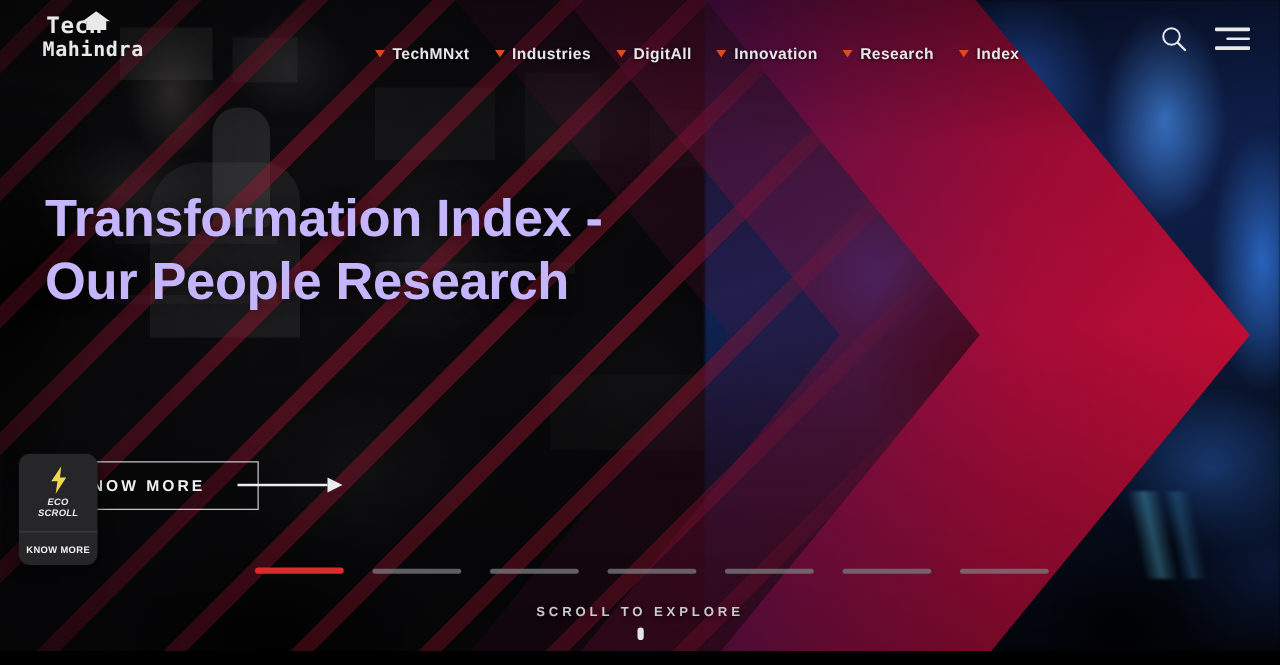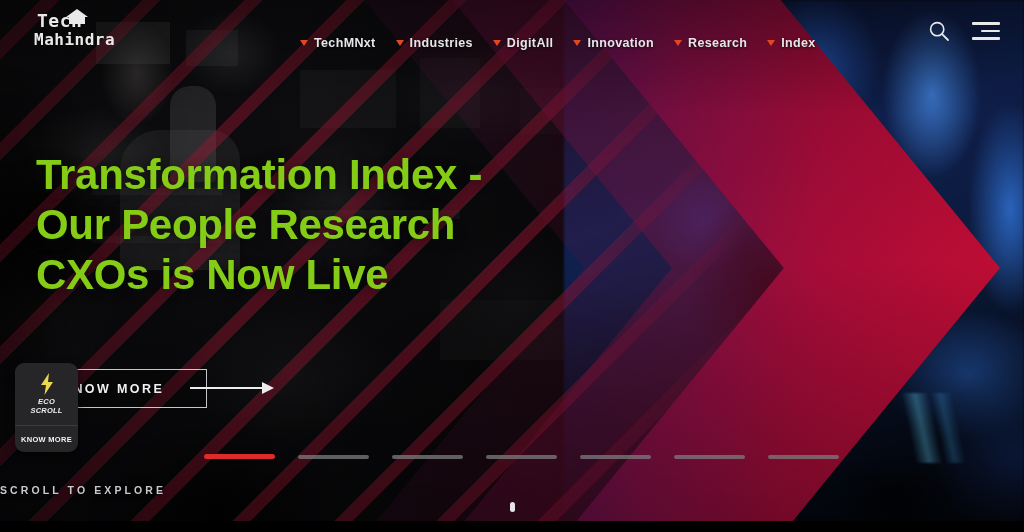--- a/index.html
+++ b/index.html
@@ -182,21 +182,21 @@
   .burger { width:28px; cursor:pointer; display:flex; flex-direction:column; gap:5px; align-items:flex-end; }
   .burger span { display:block; height:2.6px; background:#e9e9ea; border-radius:1px; }
   .burger span:nth-child(1){ width:28px; }
   .burger span:nth-child(2){ width:19px; }
   .burger span:nth-child(3){ width:28px; }
 
   
   .headline {
     position:absolute; left:36px; top:150px;
     width:620px;
-    color:#84cc16;
+    color:#c4b5fd;
     font-size:42px;
     line-height:50px;
     font-weight:bold;
     letter-spacing:-.3px;
     z-index:30;
     text-shadow:0 2px 12px rgba(0,0,0,.55);
   }
   .headline span { display:block; }
 
   
@@ -278,21 +278,21 @@
     height:4px; border-radius:2px;
     background:rgba(120,120,122,.78);
     cursor:pointer;
   }
   .bar.active { background:#dd2b2b; height:5px; border-radius:2.5px; }
 
   
   .scroll {
     position:absolute; left:0; top:484px;
     width:1024px;
-    text-align:left;
+    text-align:center;
     z-index:30;
   }
   .scroll-txt {
     color:#c9c9cb;
     font-size:10.5px;
     font-weight:bold;
     letter-spacing:3.1px;
     text-shadow:0 1px 4px rgba(0,0,0,.6);
   }
   .scroll-mouse {
@@ -393,21 +393,20 @@
         <span></span>
         <span></span>
         <span></span>
       </div>
     </div>
   </div>
 
   <h1 class="headline">
     <span>Transformation Index -</span>
     <span>Our People Research</span>
-    <span>CXOs is Now Live</span>
   </h1>
 
   <div class="cta-wrap">
     <div class="cta-box">
       <span>KNOW MORE</span>
     </div>
     <div class="cta-arrow">
       <span class="line"></span>
       <span class="head"></span>
     </div>

